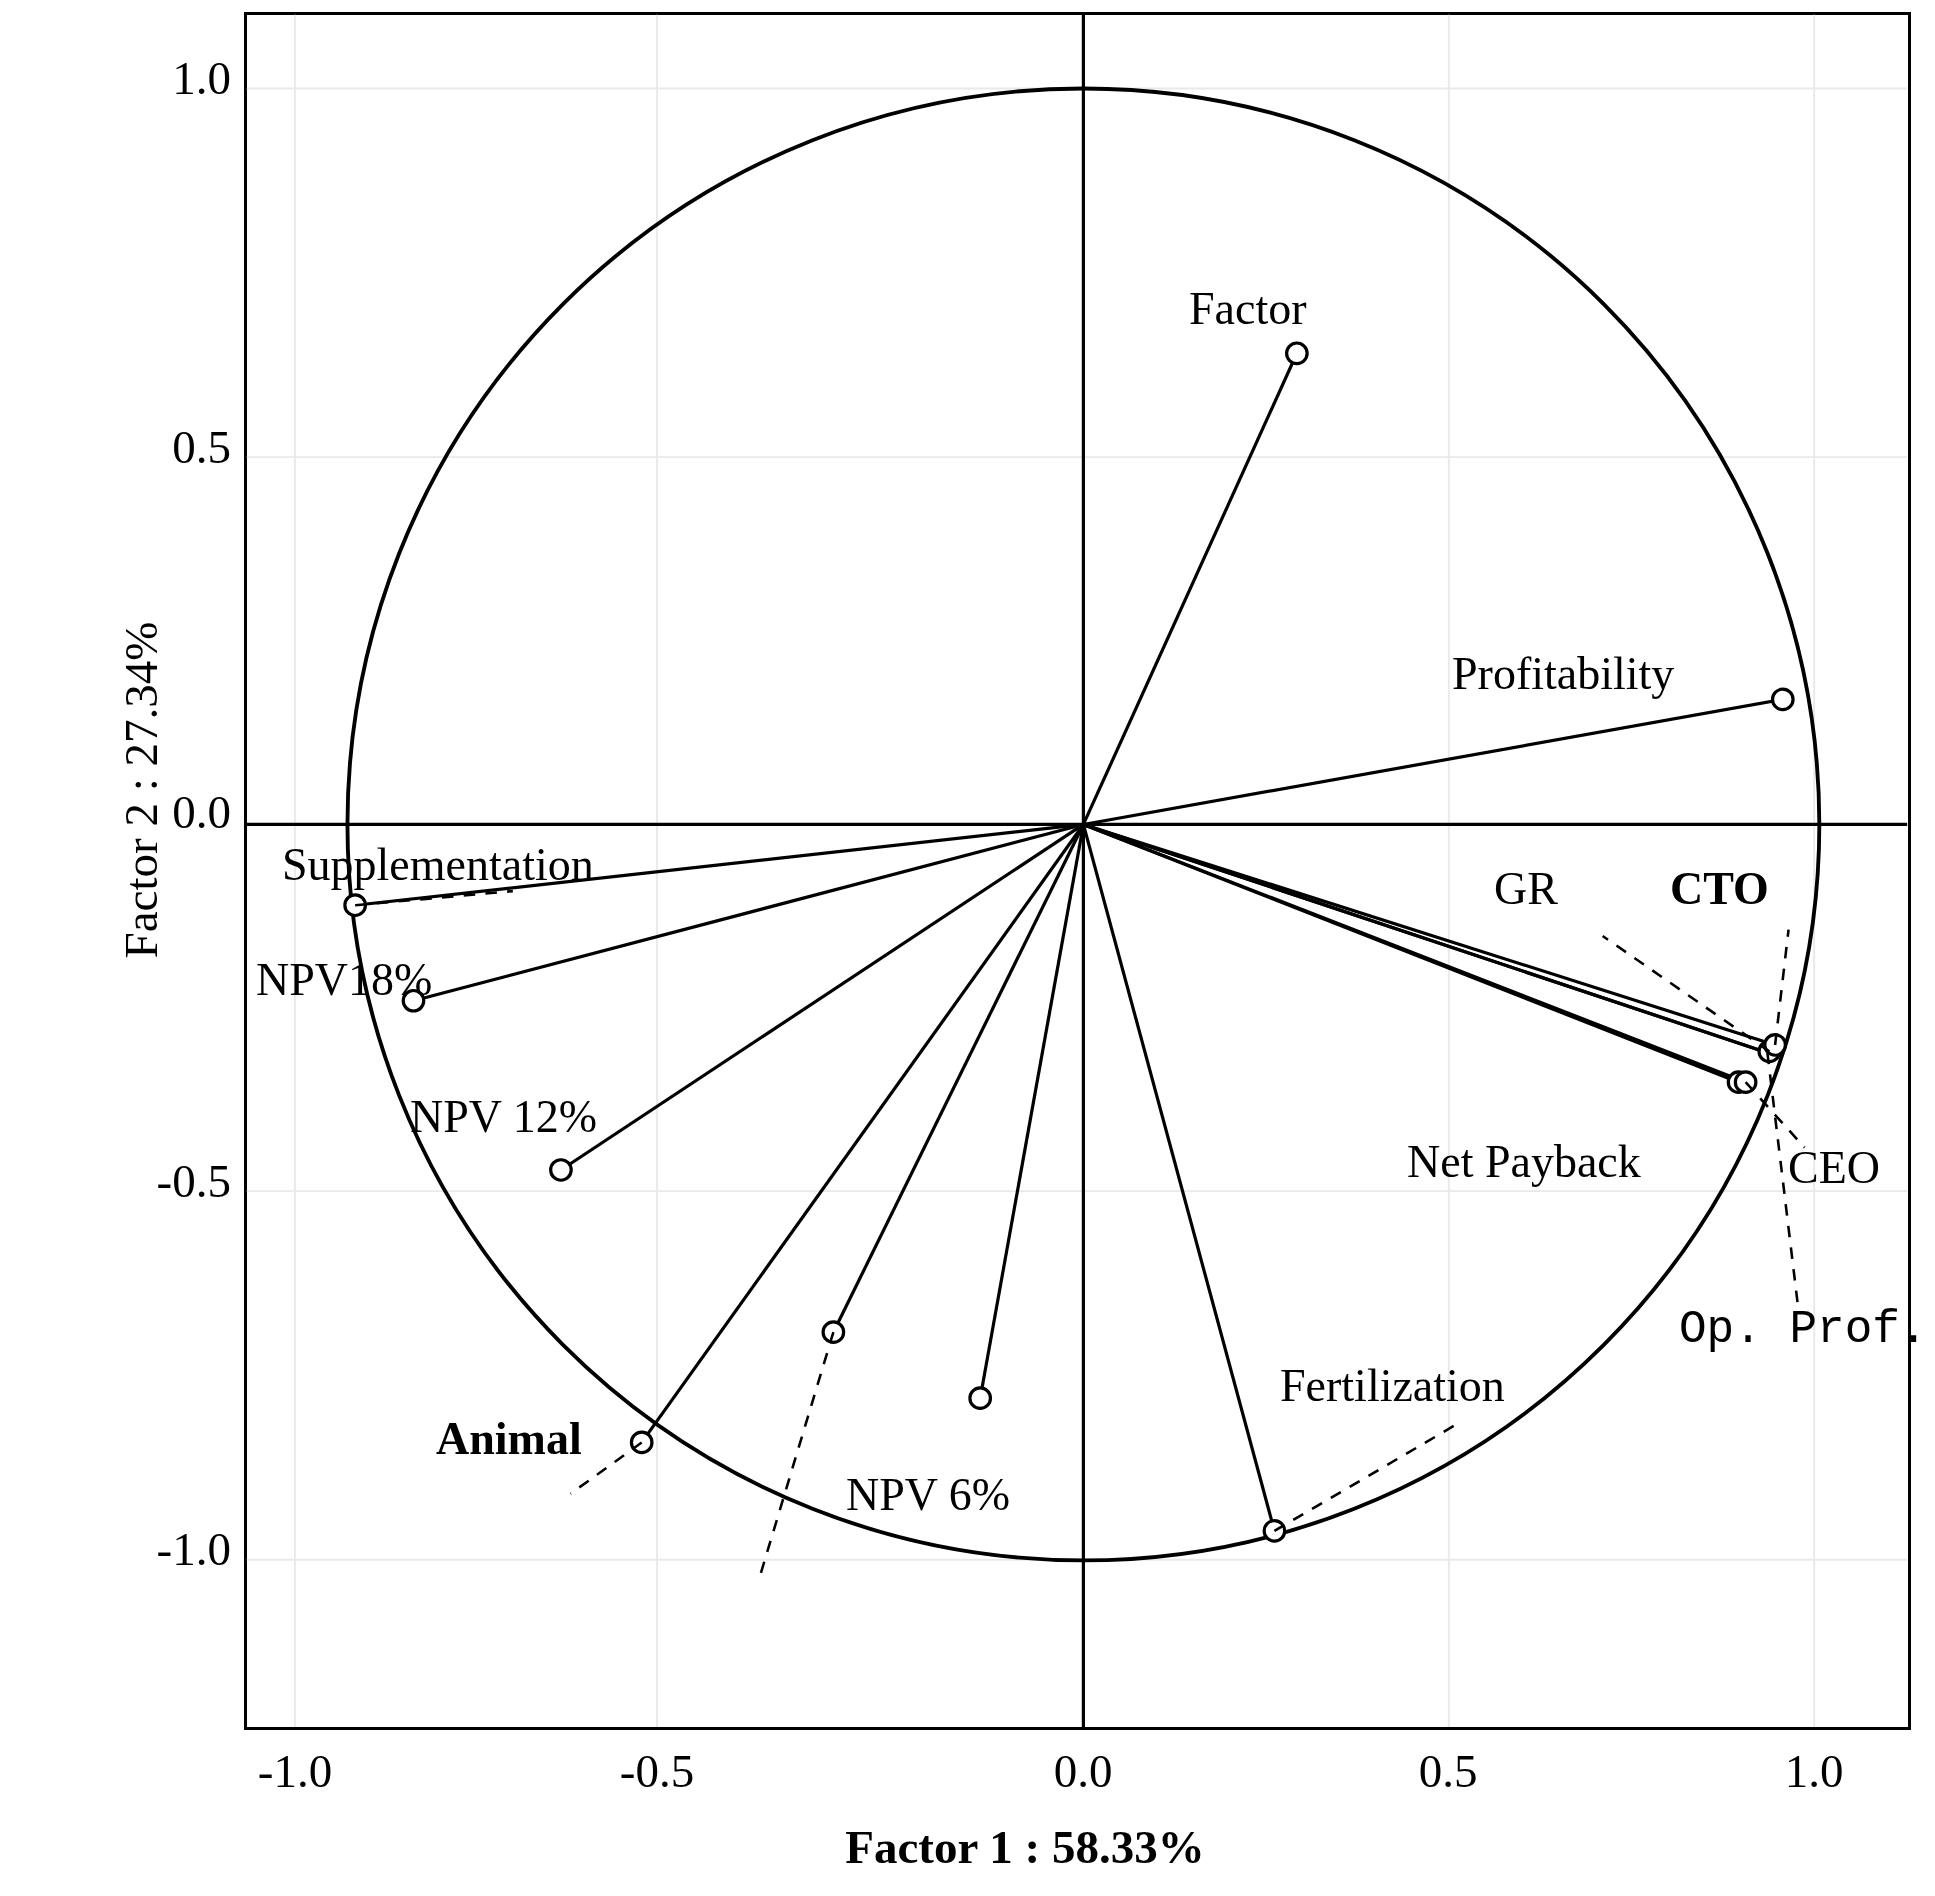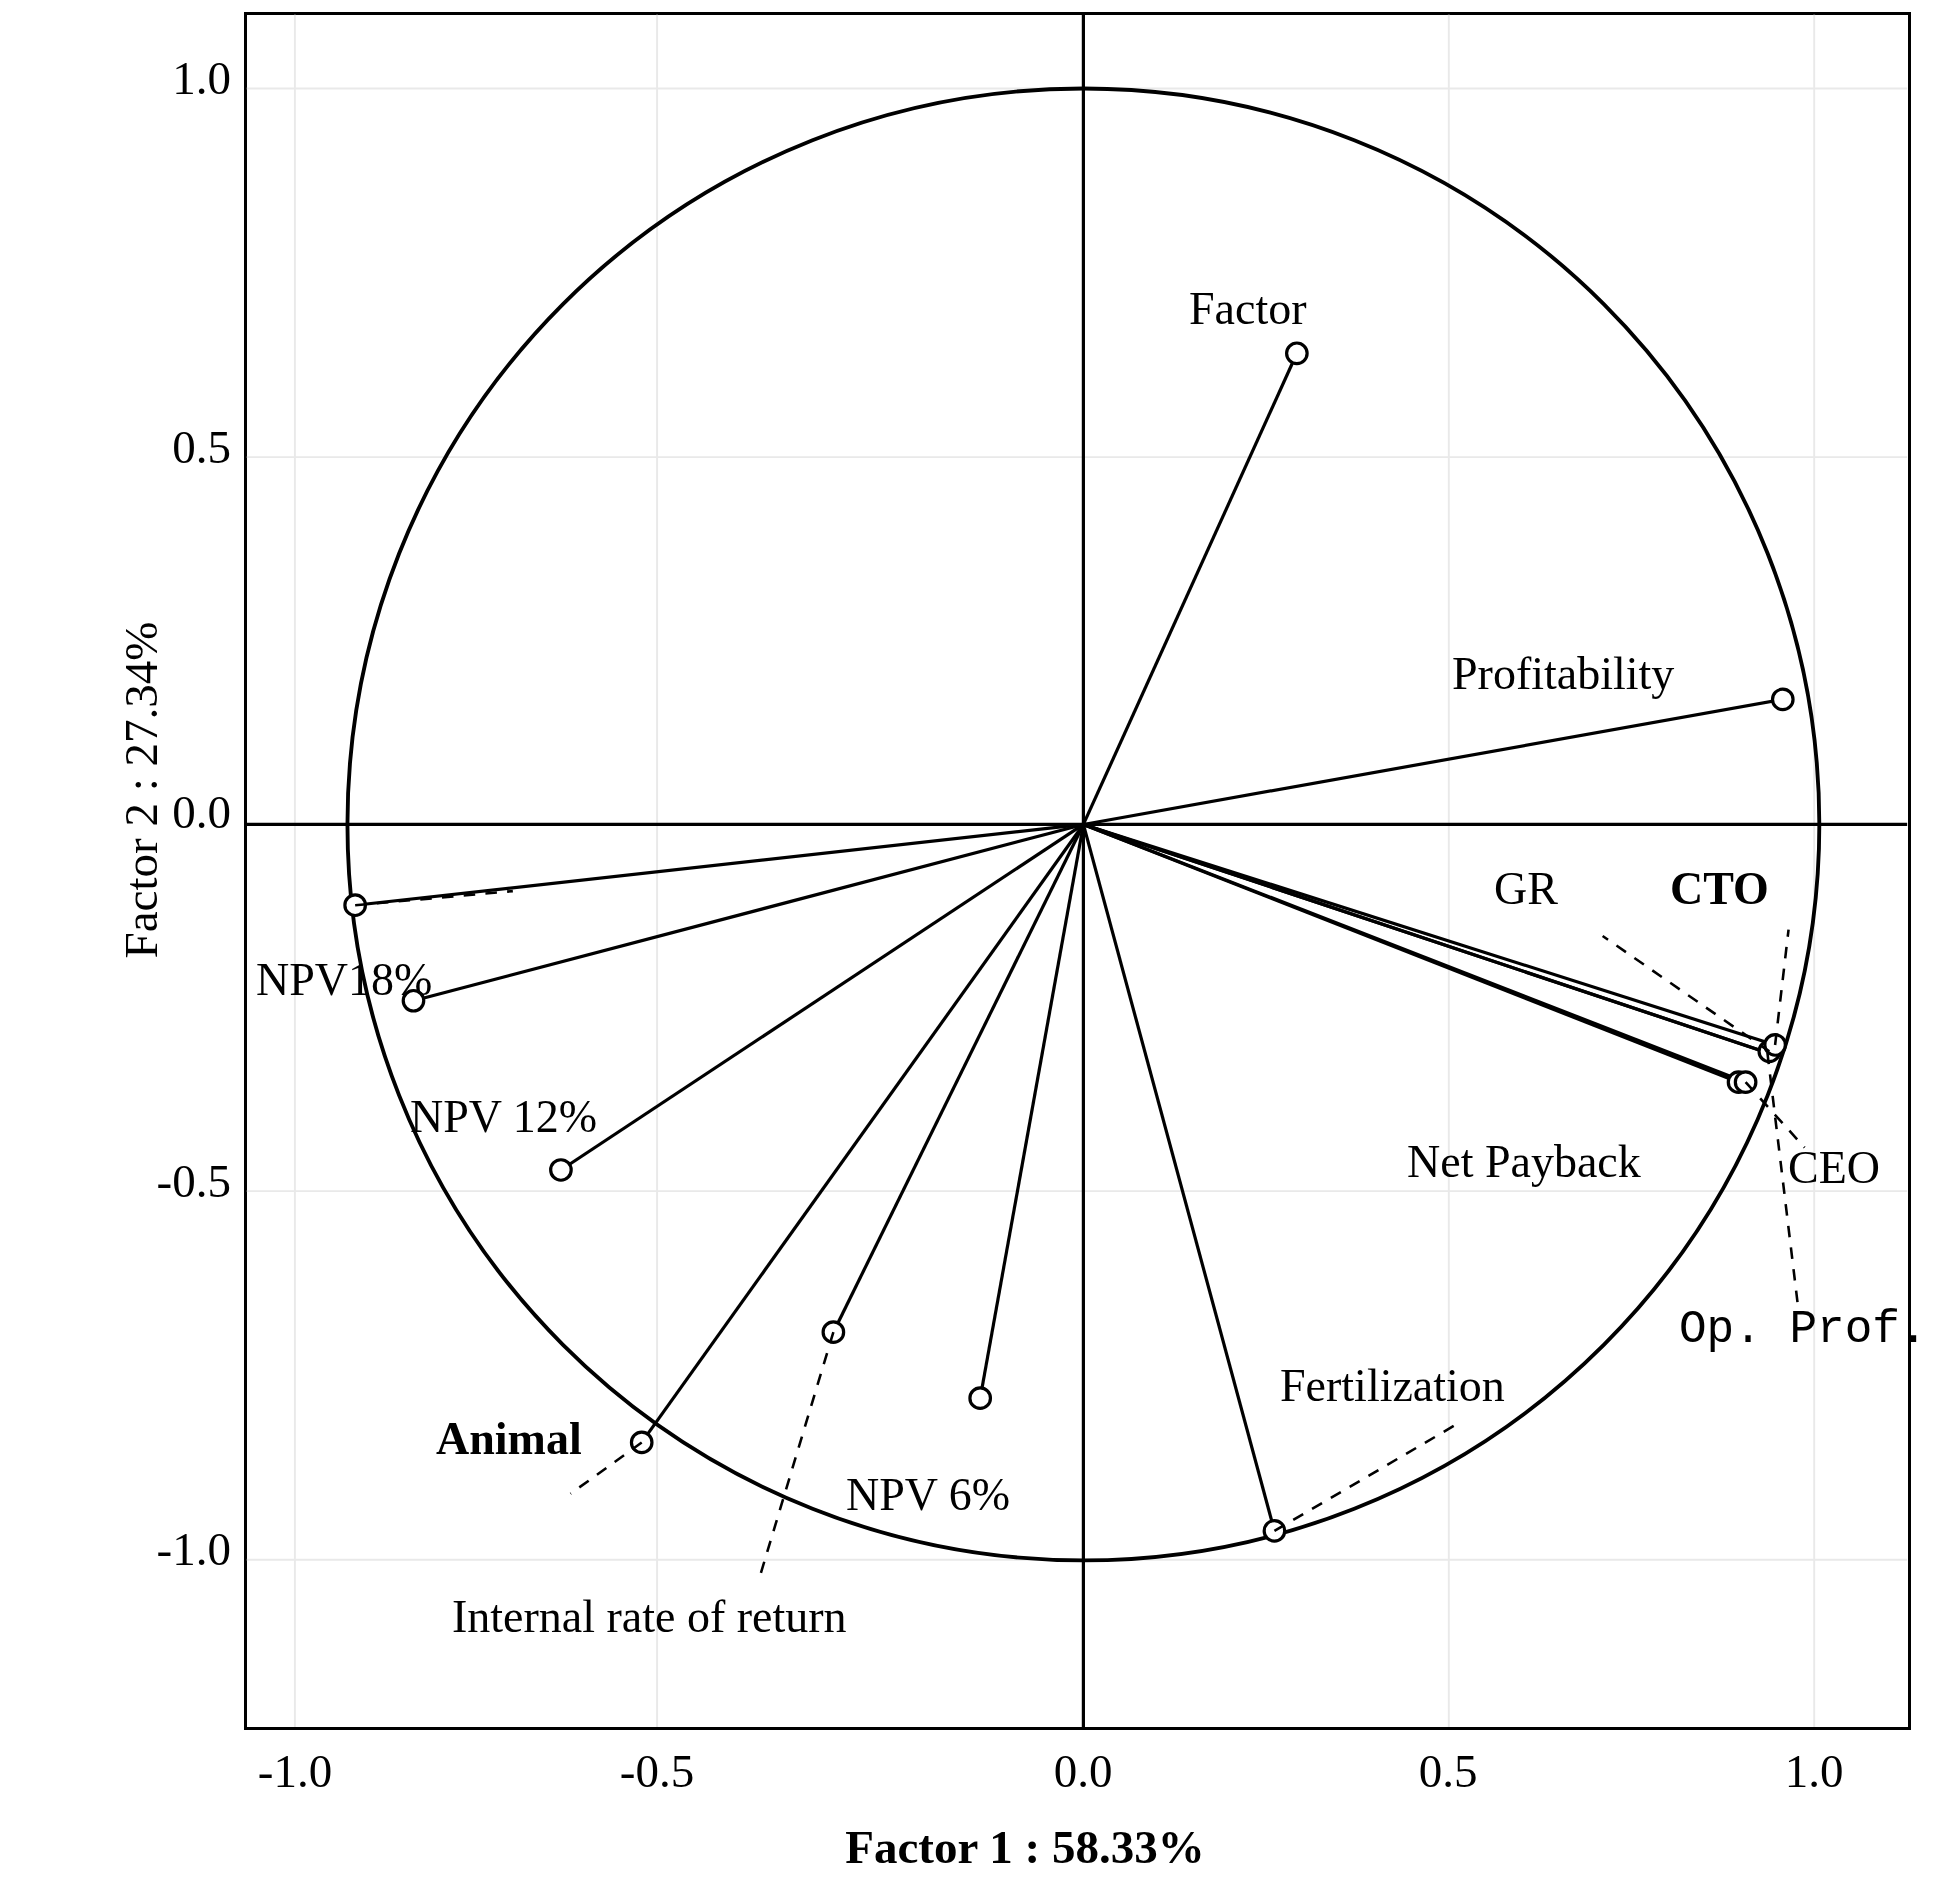--- a/index.html
+++ b/index.html
@@ -163,24 +163,24 @@
       <line x1="1988" y1="2388" x2="2275" y2="2220"></line>
       <line x1="2760" y1="1640" x2="2500" y2="1460"></line>
       <line x1="2769" y1="1630" x2="2790" y2="1450"></line>
       <line x1="2723" y1="1688" x2="2815" y2="1790"></line>
       <line x1="2757" y1="1642" x2="2805" y2="2040"></line>
     </g>
   </svg>
 
   <div class="vlabel" style="left: 1189px; top: 282px;">Factor</div>
   <div class="vlabel" style="left: 1452px; top: 647px;">Profitability</div>
+  <div class="vlabel" style="left: 282px;  top: 838px;">Supplementation</div>
   <div class="vlabel" style="left: 256px;  top: 953px;">NPV18%</div>
   <div class="vlabel" style="left: 410px;  top: 1090px;">NPV 12%</div>
   <div class="vlabel" style="left: 436px;  top: 1412px; font-weight: bold;">Animal</div>
-  <div class="vlabel" style="left: 452px;  top: 1590px;">Internal rate of return</div>
   <div class="vlabel" style="left: 846px; top: 1468px;">NPV 6%</div>
   <div class="vlabel" style="left: 1272px; top: 1359px; margin-left: 8px;">Fertilization</div>
   <div class="vlabel" style="left: 1494px; top: 862px;">GR</div>
   <div class="vlabel" style="left: 1670px; top: 862px; font-weight: bold;">CTO</div>
   <div class="vlabel" style="left: 1407px; top: 1135px;">Net Payback</div>
   <div class="vlabel" style="left: 1788px; top: 1141px;">CEO</div>
   <div class="vlabel" style="left: 1679px; top: 1304px; font-family: Liberation Mono, monospace;">Op. Prof.</div>
 
 </div>
 

